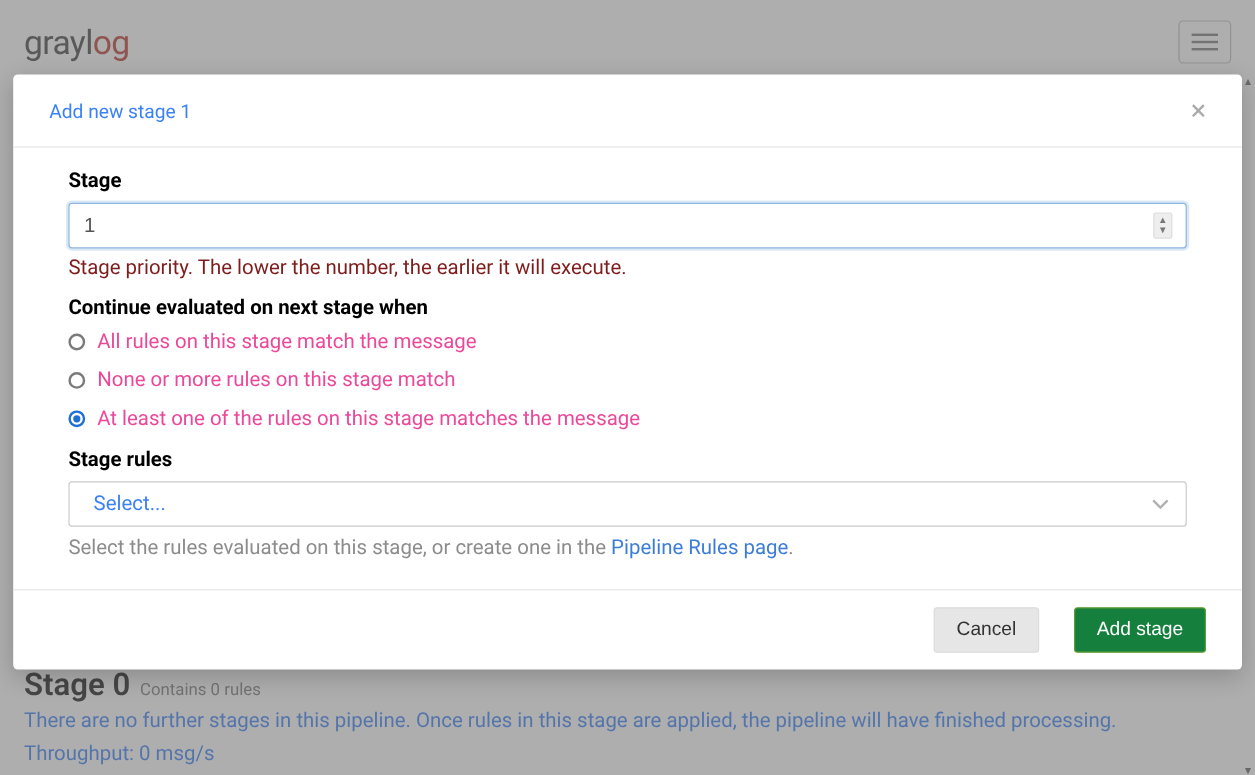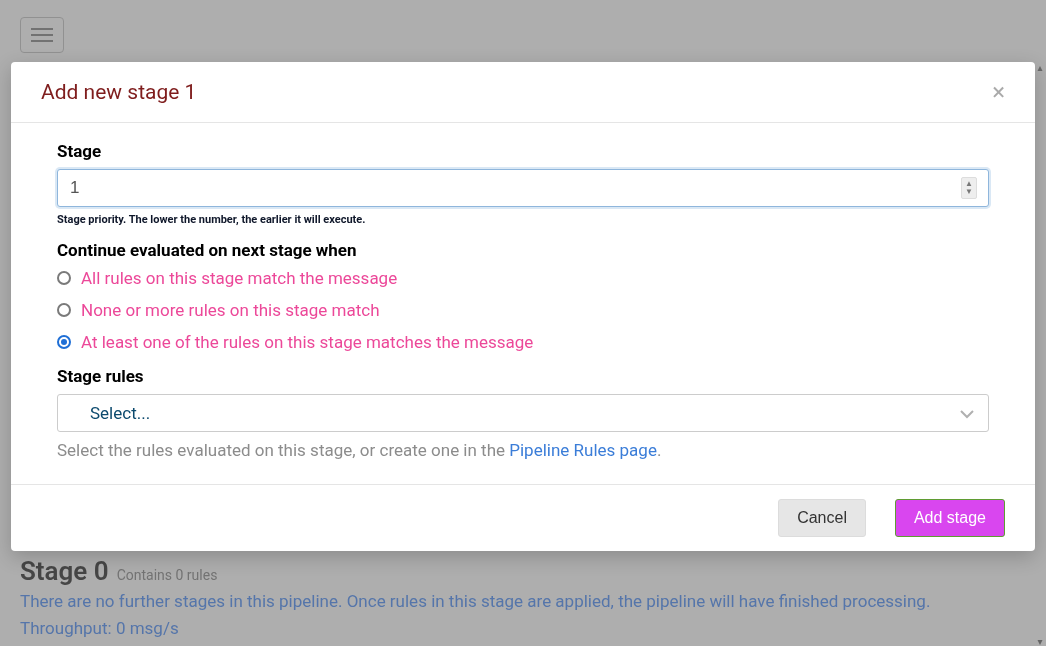--- a/index.html
+++ b/index.html
@@ -19,59 +19,62 @@
     .stage0-title { font-size: 26px; font-weight: 600; color: #1a1a1a; display: inline; }
     .stage0-sub { font-size: 14px; color: #7c7c7c; margin-left: 4px; }
     .stage0-desc { font-size: 17px; color: #3b82f6; margin-top: 4px; line-height: 1.35; }
 
     
     .backdrop { position: absolute; inset: 0; background: rgba(108,108,108,0.55); }
 
     
     .modal { position: absolute; left: 11px; right: 11px; top: 62px; background: #fff; border-radius: 4px; box-shadow: 0 6px 20px rgba(0,0,0,0.2); }
     .modal-header { padding: 18px 30px; border-bottom: 1px solid #e5e5e5; display: flex; justify-content: space-between; align-items: center; }
-    .modal-title { font-size: 21px; font-weight: 400; color: #7f1d1d; }
+    .modal-title { font-size: 16px; font-weight: 400; color: #3b82f6; }
     .modal-close { font-size: 24px; color: #aaa; cursor: pointer; line-height: 1; }
 
     .modal-body { padding: 18px 46px 24px 46px; }
     label.group-label { display: block; font-size: 17px; font-weight: 700; color: #000000; margin-bottom: 8px; }
 
     .num-wrap { position: relative; margin-bottom: 6px; }
     .num-input { width: 100%; height: 38px; padding: 6px 12px; font-size: 17px; color: #555; border: 1px solid #8fb6dc; border-radius: 3px; background: #fff; outline: none; box-shadow: 0 0 0 2px rgba(131,179,222,0.3); }
     .spinner { position: absolute; right: 12px; top: 50%; transform: translateY(-50%); width: 16px; height: 22px; background: #eee; border: 1px solid #ddd; border-radius: 2px; display: flex; flex-direction: column; align-items: center; justify-content: center; font-size: 8px; color: #777; }
     .spinner span { line-height: 8px; }
 
-    .help-text { font-size: 11px; color: #0f172a; margin-bottom: 14px; font-weight: bold; }
+    .help-text { font-size: 17px; color: #7f1d1d; margin-bottom: 14px; }
 
     .radio-group { margin-bottom: 14px; }
     .radio-row { display: flex; align-items: center; gap: 10px; margin-bottom: 12px; font-size: 17px; color: #ec4899; }
     .radio { width: 14px; height: 14px; border: 2px solid #7a7a7a; border-radius: 50%; display: inline-block; position: relative; flex-shrink: 0; }
     .radio.selected { border-color: #1f6fd6; }
     .radio.selected::after { content: ""; position: absolute; inset: 2px; background: #1f6fd6; border-radius: 50%; }
 
-    .select-box { position: relative; width: 100%; height: 38px; border: 1px solid #ccc; border-radius: 3px; display: flex; align-items: center; padding: 0 32px; font-size: 17px; color: #0c4a6e; }
+    .select-box { position: relative; width: 100%; height: 38px; border: 1px solid #ccc; border-radius: 3px; display: flex; align-items: center; padding: 0 20px; font-size: 17px; color: #3b82f6; }
     .select-caret { position: absolute; right: 14px; top: 50%; transform: translateY(-50%); color: #b0b0b0; }
 
     .rules-help { font-size: 17px; color: #8c8c8c; margin-top: 8px; }
     .rules-help a { color: #3b7dd8; text-decoration: none; }
 
     .modal-footer { border-top: 1px solid #e5e5e5; padding: 14px 30px; display: flex; justify-content: flex-end; gap: 29px; }
     .btn { height: 38px; padding: 0 18px; font-size: 16px; border-radius: 3px; border: 1px solid transparent; cursor: pointer; }
     .btn-cancel { background: #e6e6e6; color: #333; border-color: #dcdcdc; }
-    .btn-primary { background: #d946ef; color: #fff; border-color: #5f9c33; }
+    .btn-primary { background: #15803d; color: #fff; border-color: #5f9c33; }
 
     .scrollbar-v { position: absolute; right: 0; top: 62px; bottom: 0; width: 12px; background: rgba(0,0,0,0.0); }
     .scroll-thumb-top { position: absolute; right: 1px; top: 0; width: 10px; height: 10px; color: #666; font-size: 10px; text-align:center; }
     .scroll-thumb-bot { position: absolute; right: 1px; bottom: 0; width: 10px; height: 10px; color: #666; font-size: 10px; text-align:center; }
   </style>
 </head>
 <body>
 
 <div class="page-bg">
   <div class="topbar">
+    <div class="logo">
+      <span class="gray">gray</span><span class="lo">l</span><span class="g2">o</span><span class="g2">g</span>
+    </div>
     <div class="burger">
       <span></span>
       <span></span>
       <span></span>
     </div>
   </div>
   <div class="bg-details">Details</div>
 
   <div class="stage0-bg">
     <span class="stage0-title">Stage 0</span>

